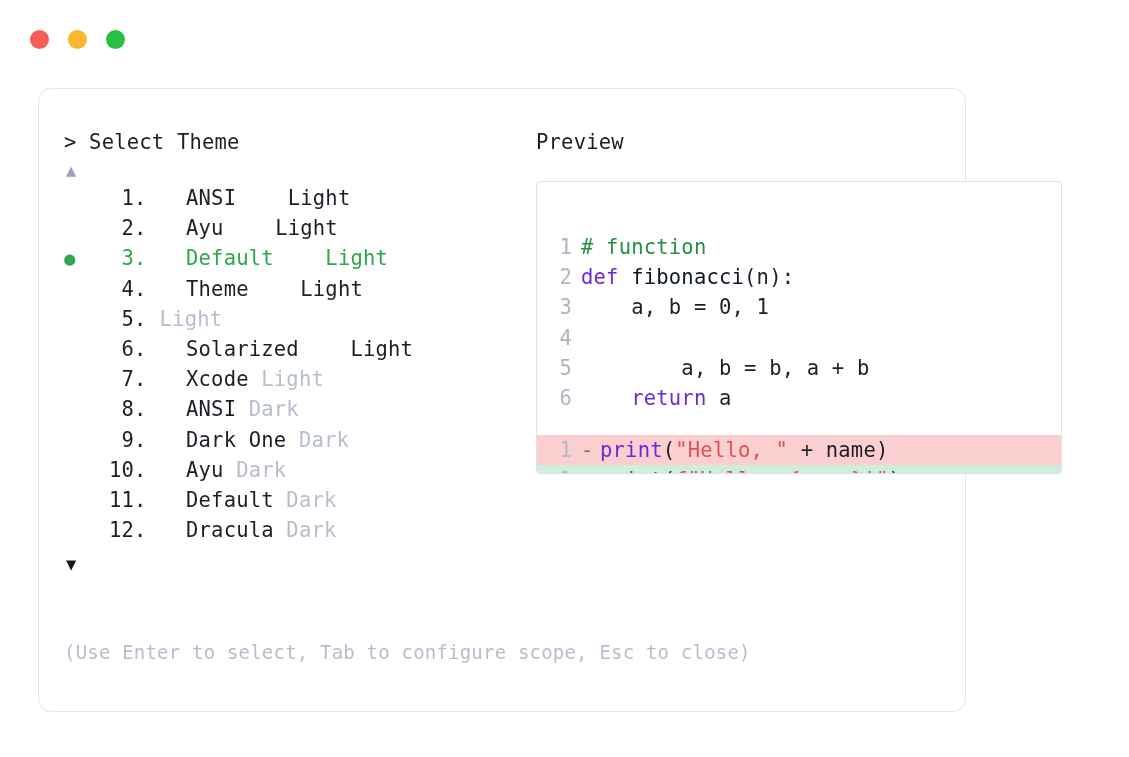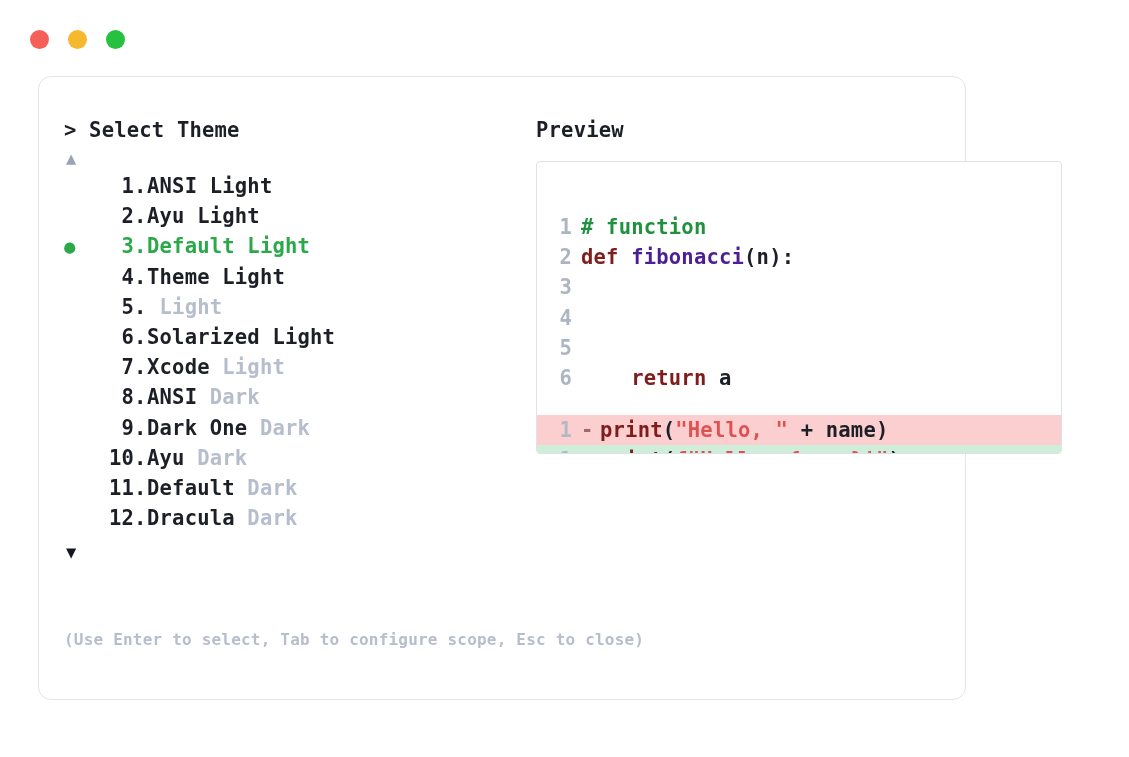--- a/index.html
+++ b/index.html
@@ -28,28 +28,27 @@
     width: 19px;
     height: 19px;
     border-radius: 50%;
     display: block;
   }
 
   
   #app-card {
     position: absolute;
     left: 38px;
-    top: 76px;
+    top: 88px;
     width: 928px;
     height: 624px;
     box-sizing: border-box;
     border: 1.5px solid #e3e5ea;
     border-radius: 13px;
     background: #ffffff;
-    font-weight: bold;
   }
 
   
   #card-body {
     position: absolute;
     inset: 0;
   }
 
   
   #theme-pane {
@@ -104,52 +103,52 @@
     color: #2aa84a;
     font-size: 19px;
   }
   .row-index {
     width: 44px;
     flex: 0 0 44px;
     text-align: right;
     color: #1c1f26;
   }
   .row-dot-sep { width: 13px; flex: 0 0 13px; color: #1c1f26; }
-  .row-name { color: #1c1f26; }
+  .row-name { color: #1c1f26; margin-left: 39px; }
   .row-variant { color: #b6bdcc; }
   .theme-row.is-selected .row-index,
   .theme-row.is-selected .row-dot-sep,
   .theme-row.is-selected .row-name,
   .theme-row.is-selected .row-variant { color: #2aa84a; }
 
   #hint-line {
     position: absolute;
     left: 25px;
     top: 548px;
-    font-size: 16px;
+    font-size: 19px;
     line-height: 30px;
     color: #b6bdcc;
     white-space: pre;
     letter-spacing: 0.2px;
   }
 
   
   #preview-pane {
     position: absolute;
     left: 497px;
     top: 38px;
     width: 530px;
   }
   #preview-title {
     font-size: 20.5px;
     line-height: 30px;
     color: #1c1f26;
     letter-spacing: 0.2px;
     white-space: pre;
-    margin-bottom: 16px;
+    margin-bottom: 24px;
   }
   #code-panel {
     box-sizing: border-box;
     width: 526px;
     height: 293px;
     border: 1.5px solid #dfe1e6;
     border-radius: 4px;
     background: #ffffff;
     padding-top: 50px;
     overflow: hidden;
@@ -166,22 +165,22 @@
   }
   .ln {
     width: 22px;
     flex: 0 0 22px;
     text-align: right;
     color: #adb4c2;
     margin-right: 9px;
   }
   .code-text { color: #1c1f26; }
   .tok-comment { color: #21913f; }
-  .tok-keyword { color: #7f1d1d; }
-  .tok-func    { color: #4c1d95; }
+  .tok-keyword { color: #6d28d9; }
+  .tok-func    { color: #0f172a; }
   .tok-string  { color: #e05252; }
   .tok-plain   { color: #1c1f26; }
 
   #diff-block { margin-top: 22px; }
   .diff-line {
     display: flex;
     align-items: baseline;
     height: 30.2px;
     line-height: 30.2px;
     font-size: 20.5px;
@@ -240,23 +239,23 @@
     </div>
 
     <div id="hint-line">(Use Enter to select, Tab to configure scope, Esc to close)</div>
 
     <div id="preview-pane">
       <div id="preview-title">Preview</div>
       <div id="code-panel">
         <div id="code-lines">
             <div class="code-line"><span class="ln">1</span><span class="code-text"><span class="tok-comment"># function</span></span></div>
             <div class="code-line"><span class="ln">2</span><span class="code-text"><span class="tok-keyword">def </span><span class="tok-func">fibonacci</span><span class="tok-plain">(n):</span></span></div>
-            <div class="code-line"><span class="ln">3</span></div>
+            <div class="code-line"><span class="ln">3</span><span class="code-text"><span class="tok-plain">    a, b = 0, 1</span></span></div>
             <div class="code-line"><span class="ln">4</span></div>
-            <div class="code-line"><span class="ln">5</span></div>
+            <div class="code-line"><span class="ln">5</span><span class="code-text"><span class="tok-plain">        a, b = b, a + b</span></span></div>
             <div class="code-line"><span class="ln">6</span><span class="code-text"><span class="tok-plain">    </span><span class="tok-keyword">return</span><span class="tok-plain"> a</span></span></div>
           </div>
         <div id="diff-block">
             <div class="diff-line removed" style="background: rgb(251, 207, 207);"><span class="diff-ln">1</span><span class="diff-sign">-</span><span class="code-text"><span class="tok-keyword">print</span><span class="tok-plain">(</span><span class="tok-string">"Hello, "</span><span class="tok-plain"> + name)</span></span></div>
             <div class="diff-line added" style="background: rgb(205, 238, 216);"><span class="diff-ln">1</span><span class="diff-sign">+</span><span class="code-text"><span class="tok-keyword">print</span><span class="tok-plain">(</span><span class="tok-string">f"Hello, {name}!"</span><span class="tok-plain">)</span></span></div>
           </div>
       </div>
     </div>
 
   </div>

